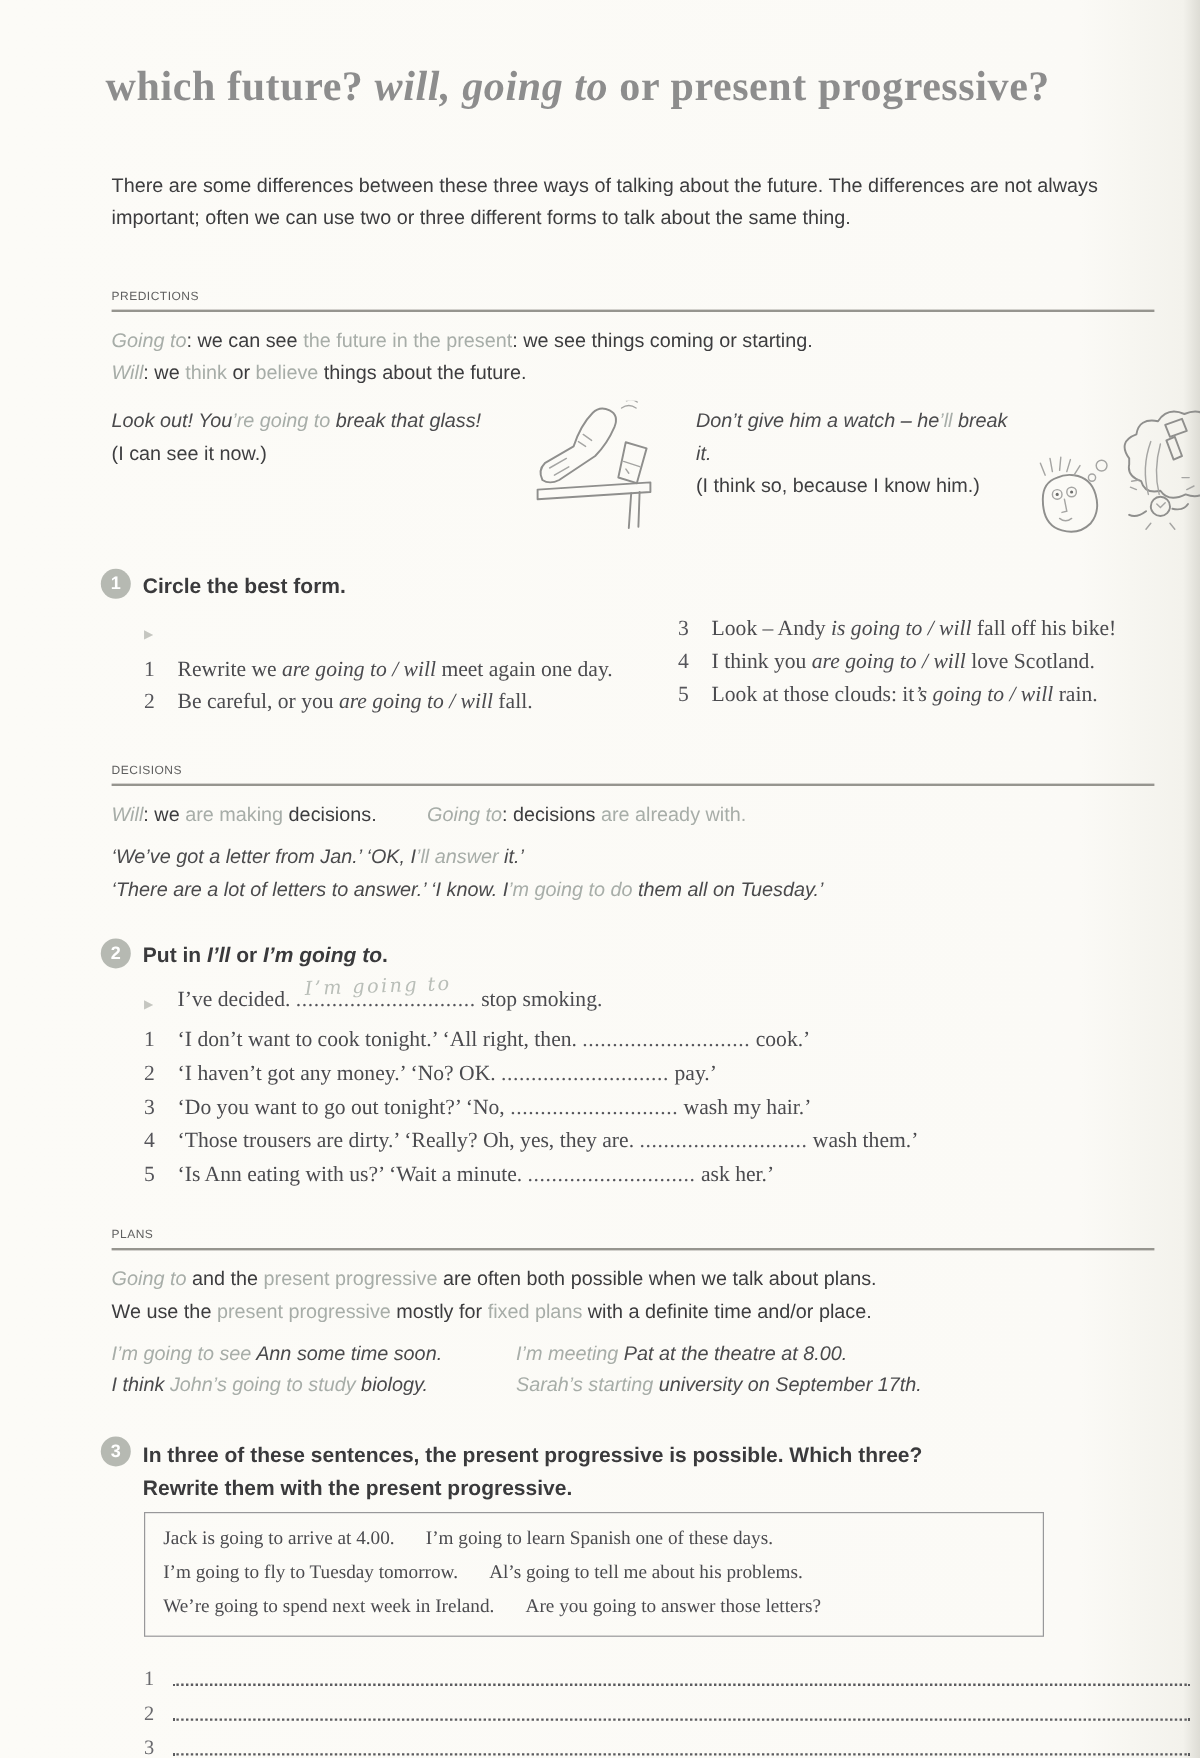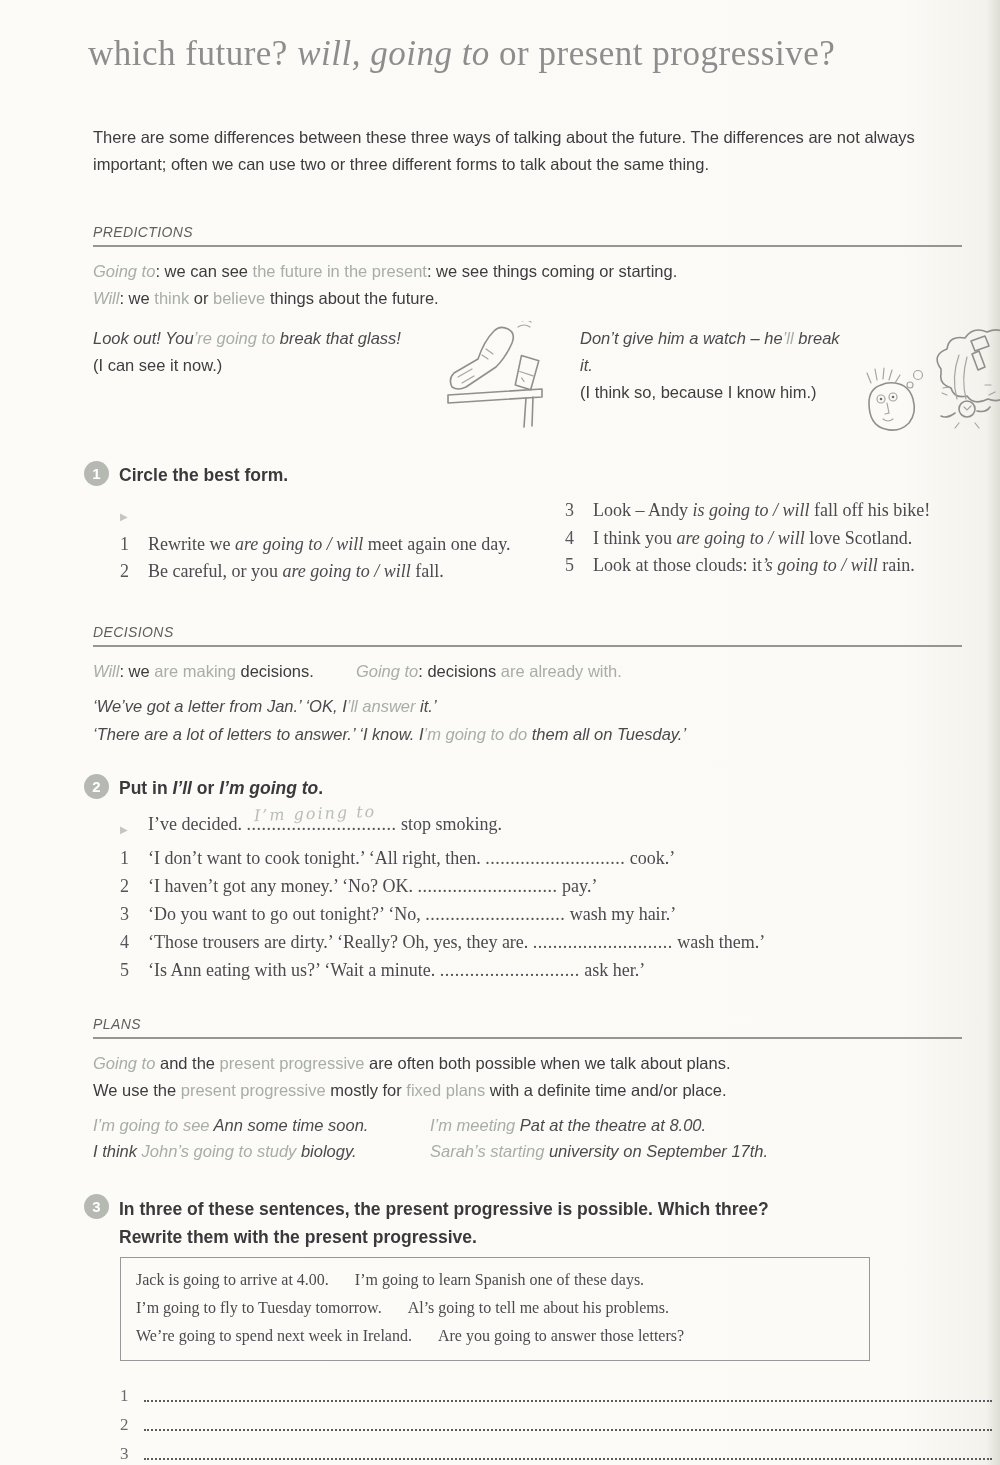--- a/index.html
+++ b/index.html
@@ -3,28 +3,28 @@
 <meta charset="utf-8">
 <style>
   html,body{margin:0;padding:0;background:#dedede;}
   .page{
     position:relative;width:1000px;height:1465px;margin:0 auto;overflow:hidden;
     background:linear-gradient(90deg,#fcfbf7 0%,#fbfaf6 90%,#f3f2ec 98.6%,#dddcd5 100%);
     font-family:"Liberation Sans",sans-serif;color:#3e3e40;
   }
   .content{padding:0 0 0 93px;}
   
-  .title{margin:34px 0 0 -5px;font-family:"Liberation Serif",serif;font-weight:400;
+  .title{margin:52px 0 0 -5px;font-family:"Liberation Serif",serif;font-weight:700;
     font-size:35px;color:#8d8d8d;letter-spacing:.5px;}
   .title .ti{font-style:italic;}
   
   .intro{margin:50px 0 0 0;max-width:858px;font-size:16.5px;line-height:27px;color:#3c3c3e;}
   
   .section{margin-top:46px;}
-  .seclabel{font-size:14px;color:#5f5f5f;letter-spacing:.4px;font-style:italic;}
+  .seclabel{font-size:10px;color:#5f5f5f;letter-spacing:.4px;}
   .secrule{border:none;border-top:2px solid #96958f;margin:5px 0 0 0;width:869px;}
   .rules{margin-top:11px;font-size:16.5px;line-height:27px;color:#3c3c3e;}
   .hl{color:#a7ada8;}
   .it{font-style:italic;}
   .exline{font-style:italic;color:#4a4a4c;}
   
   .exrow{display:flex;margin-top:13px;font-size:16.5px;line-height:27px;}
   .exrow .col-t1{width:345px;flex:none;}
   .exrow .col-i1{width:130px;flex:none;margin-top:-4px;}
   .exrow .col-t2{flex:none;width:275px;margin-left:12px;}

